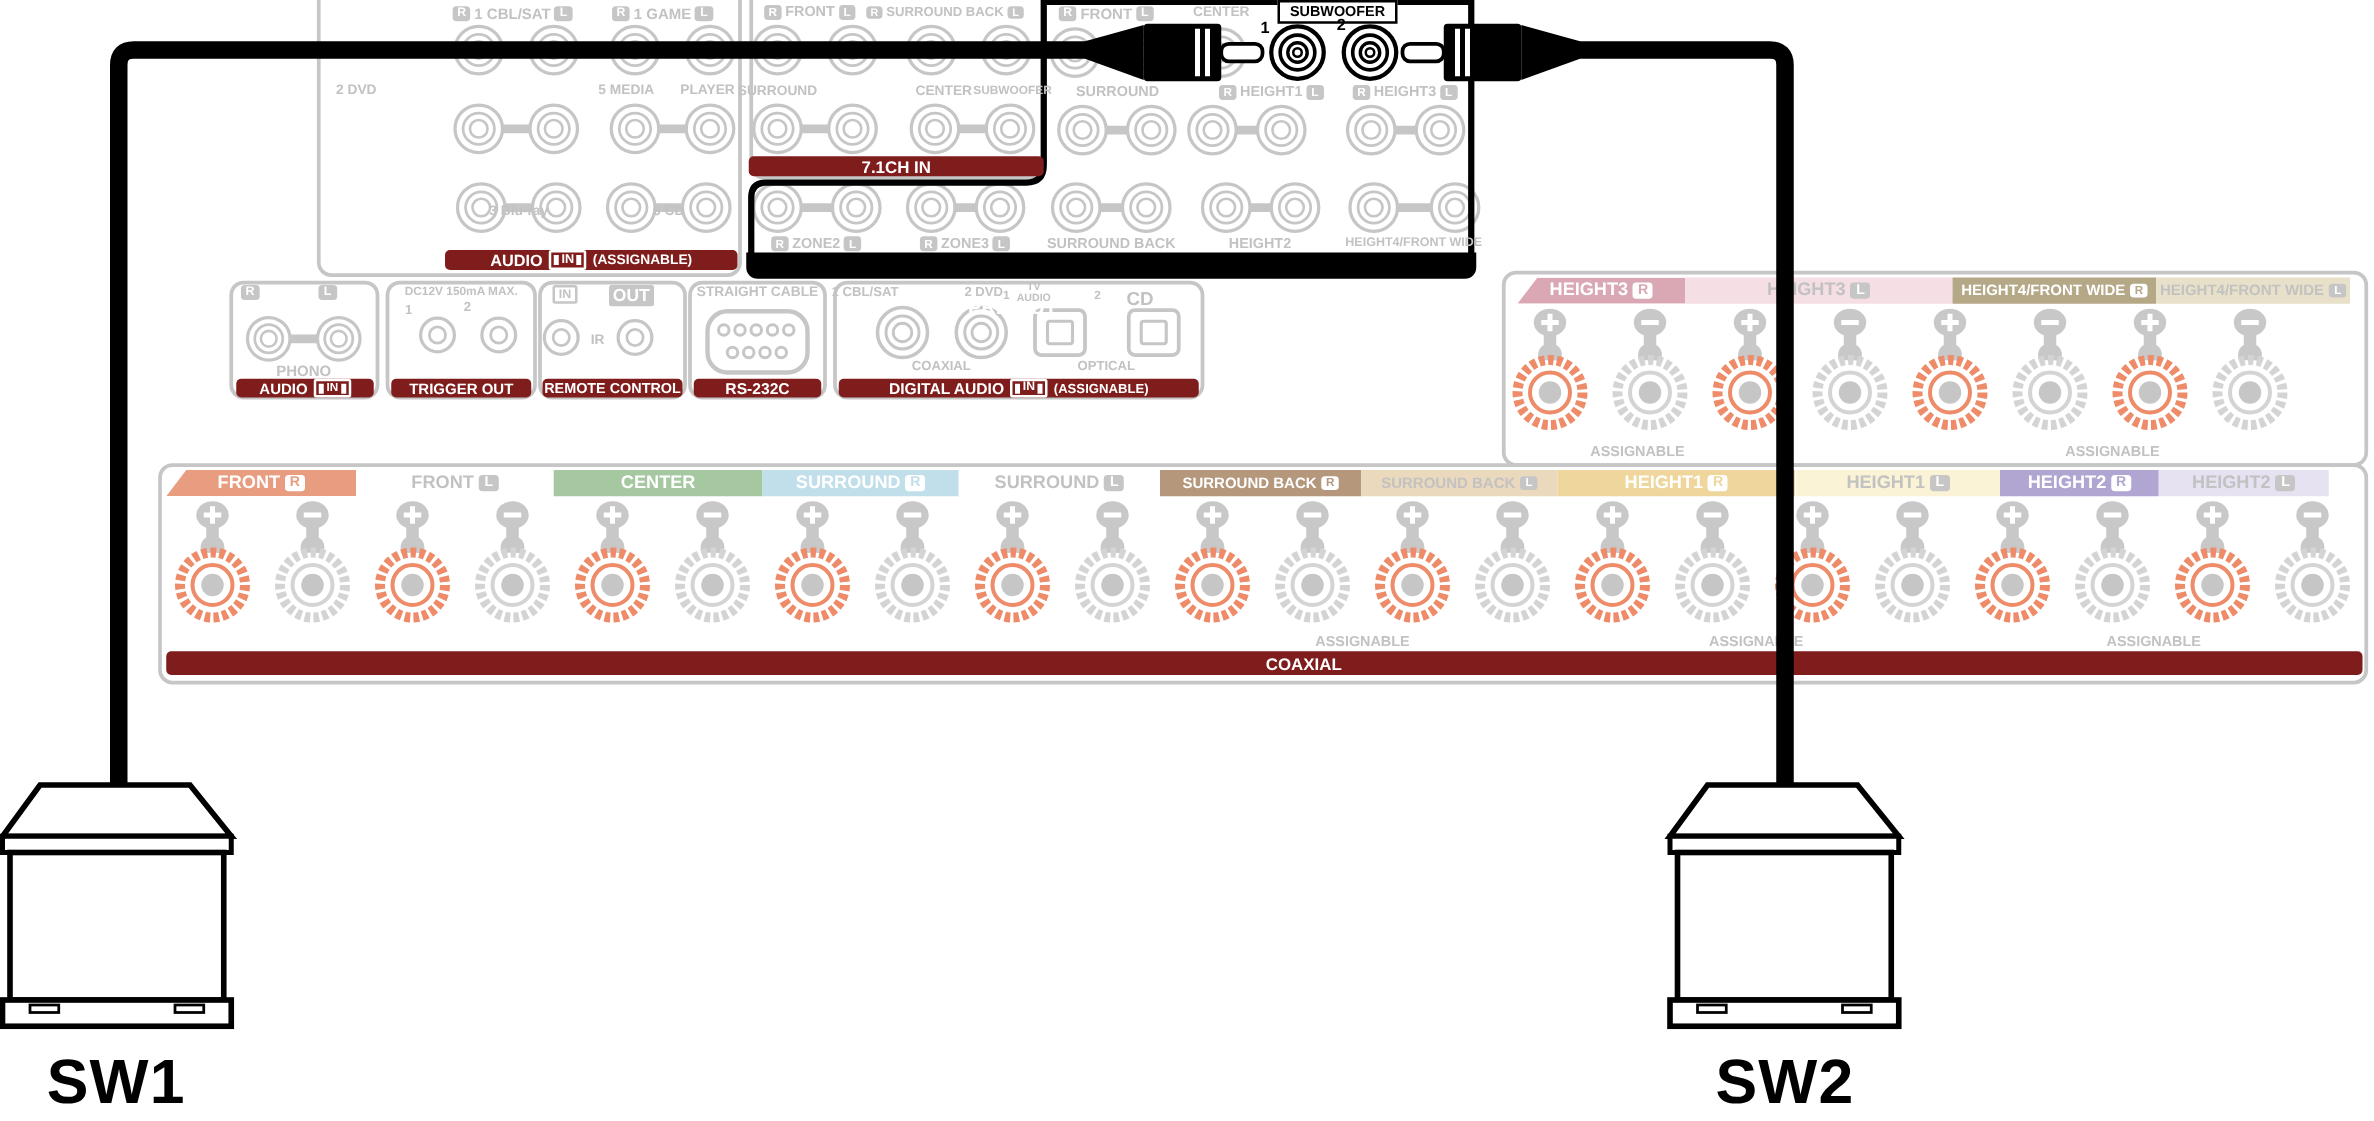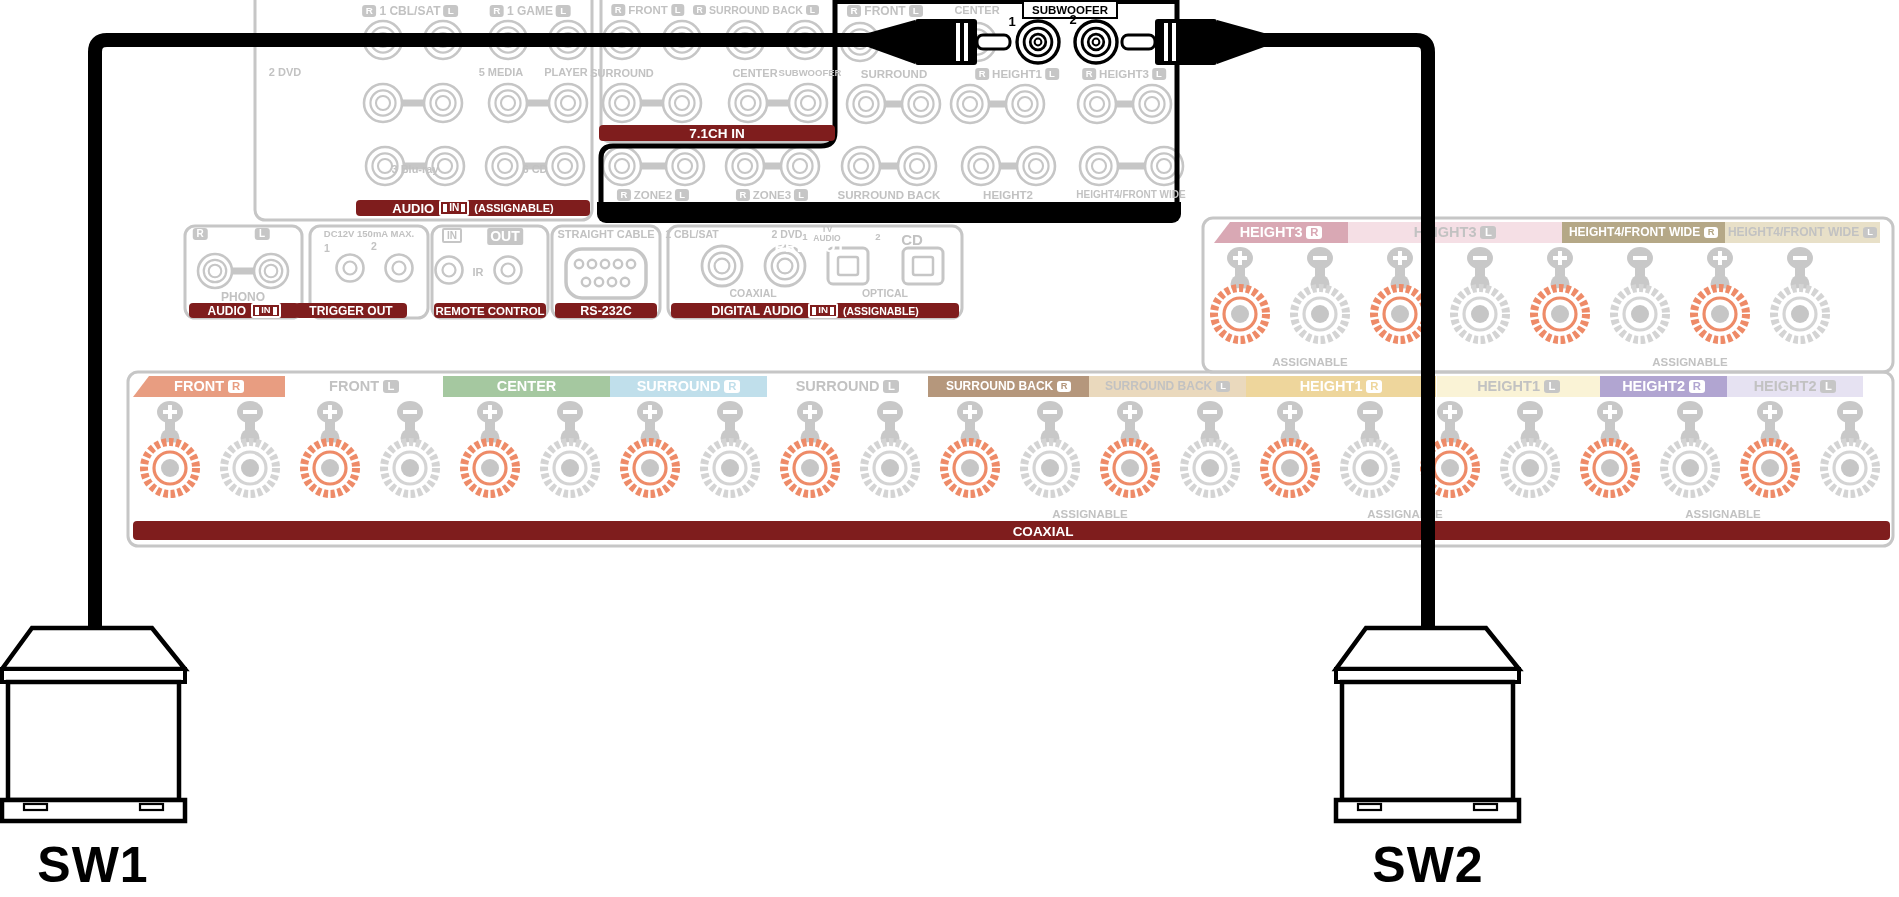--- a/index.html
+++ b/index.html
@@ -480,21 +480,21 @@
       <span style="font-size:11px;">(ASSIGNABLE)</span>
     </div>
     <div class="graybar" style="left:189px;top:303px;width:110px;height:15px;font-size:12px;">
       <span>AUDIO</span>
       <span class="inb">
           <span class="sq"></span>
           <span>IN</span>
           <span class="sq"></span>
         </span>
     </div>
-    <div class="graybar" style="left:295px;top:303px;width:112px;height:15px;font-size:12px;">
+    <div class="graybar" style="left:313px;top:303px;width:112px;height:15px;font-size:12px;">
       <span>TRIGGER OUT</span>
     </div>
     <div class="graybar" style="left:434px;top:303px;width:112px;height:15px;font-size:11.5px;">
       <span>REMOTE CONTROL</span>
     </div>
     <div class="graybar" style="left:555px;top:303px;width:102px;height:15px;font-size:12.5px;align-items:flex-end;">
       <span>RS-232C</span>
     </div>
     <div class="graybar" style="left:671px;top:303px;width:288px;height:15px;font-size:12.5px;">
       <span>DIGITAL AUDIO</span>

